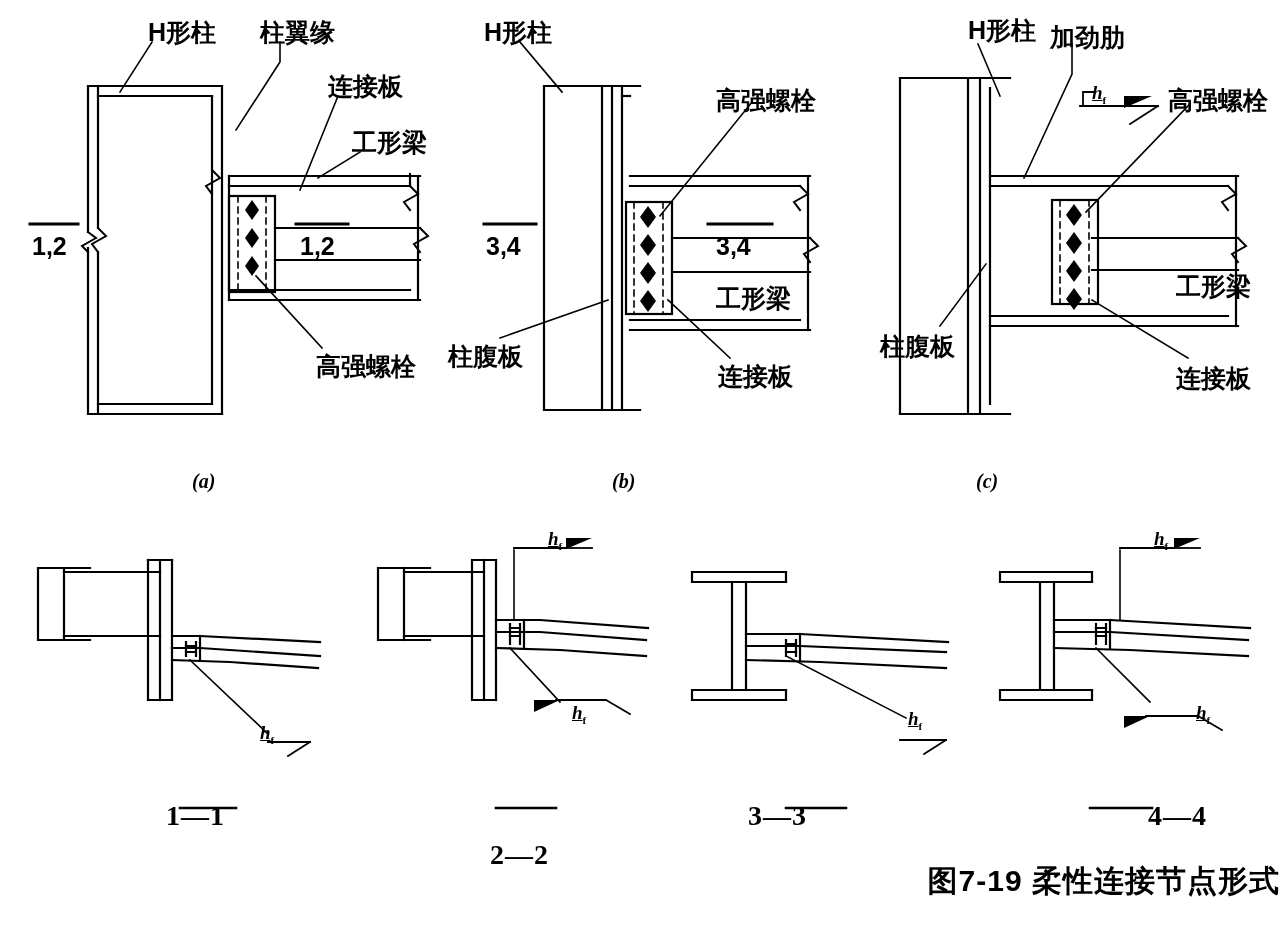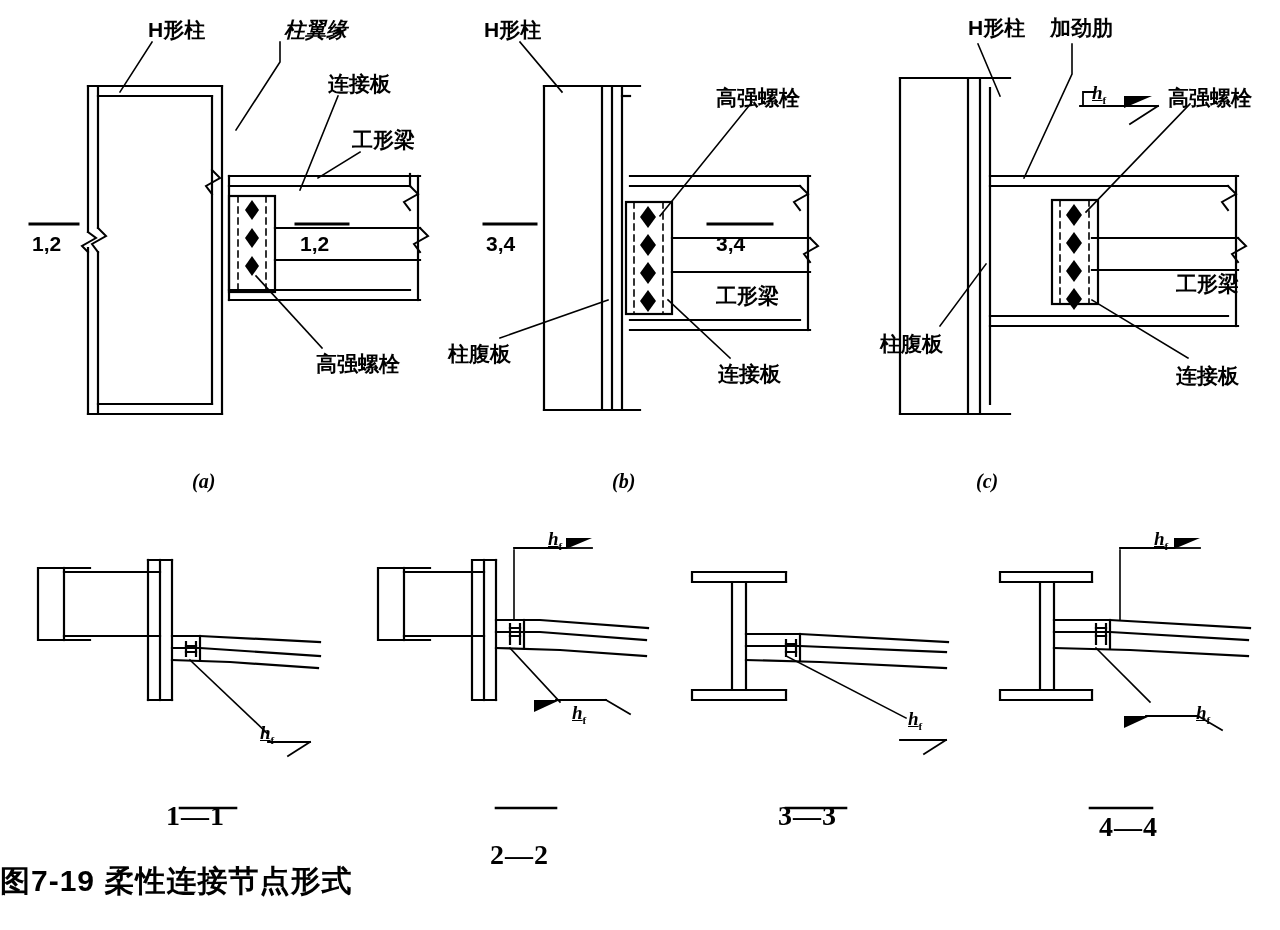--- a/index.html
+++ b/index.html
@@ -10,21 +10,21 @@
     color:#000;
     position:relative;
     overflow:hidden;
   }
   #sheet{position:absolute;left:0;top:0;width:1280px;height:930px;}
   svg.draw{position:absolute;left:0;top:0;width:1280px;height:930px;}
   .lbl{
     position:absolute;
     font-family:"Liberation Sans", sans-serif;
     font-weight:700;
-    font-size:21px;
+    font-size:25px;
     line-height:1.15;
     white-space:nowrap;
     color:#000;
   }
   .panel-letter{
     position:absolute;
     font-family:"Liberation Serif", serif;
     font-style:italic;
     font-weight:700;
     font-size:20px;
@@ -41,21 +41,21 @@
     font-family:"Liberation Serif", serif;
     font-style:italic;
     font-weight:700;
     font-size:19px;
     text-decoration:underline;
   }
   .hf sub{font-size:11px;font-style:normal;}
   .caption{
     position:absolute;
     left:0;top:861px;width:1280px;
-    text-align:left;
+    text-align:right;
     font-family:"Liberation Sans", sans-serif;
     font-weight:700;
     font-size:30px;
     letter-spacing:1px;
   }
 </style>
 </head>
 <body>
 
 <div id="sheet">
@@ -279,53 +279,53 @@
         <path d="M1146,716 L1198,716" stroke-width="1.8"></path>
         <path d="M1198,716 L1222,730" stroke-width="1.8"></path>
         <polygon points="1124,716 1150,716 1124,728" fill="#000" stroke="none"></polygon>
         <path d="M1090,808 L1152,808" stroke-width="2.6"></path>
       </g>
 
     </g>
   </svg>
 
   <div class="lbl" style="left:148px;top:18px;">H形柱</div>
-  <div class="lbl" style="left:284px;top:18px;font-style:italic;">柱翼缘</div>
+  <div class="lbl" style="left:260px;top:18px;">柱翼缘</div>
   <div class="lbl" style="left:328px;top:72px;">连接板</div>
   <div class="lbl" style="left:352px;top:128px;">工形梁</div>
   <div class="lbl" style="left:316px;top:352px;">高强螺栓</div>
   <div class="lbl" style="left:32px;top:232px;">1,2</div>
   <div class="lbl" style="left:300px;top:232px;">1,2</div>
   <div class="panel-letter" style="left:192px;top:470px;">(a)</div>
 
   <div class="lbl" style="left:484px;top:18px;">H形柱</div>
   <div class="lbl" style="left:716px;top:86px;">高强螺栓</div>
   <div class="lbl" style="left:716px;top:284px;">工形梁</div>
   <div class="lbl" style="left:448px;top:342px;">柱腹板</div>
   <div class="lbl" style="left:718px;top:362px;">连接板</div>
   <div class="lbl" style="left:486px;top:232px;">3,4</div>
   <div class="lbl" style="left:716px;top:232px;">3,4</div>
   <div class="panel-letter" style="left:612px;top:470px;">(b)</div>
 
   <div class="lbl" style="left:968px;top:16px;">H形柱</div>
-  <div class="lbl" style="left:1050px;top:16px;">加劲肋</div>
+  <div class="lbl" style="left:1050px;top:23px;">加劲肋</div>
   <div class="lbl" style="left:1168px;top:86px;">高强螺栓</div>
   <div class="lbl" style="left:880px;top:332px;">柱腹板</div>
   <div class="lbl" style="left:1176px;top:272px;">工形梁</div>
   <div class="lbl" style="left:1176px;top:364px;">连接板</div>
   <div class="hf" style="left:1092px;top:82px;"><span>h</span><sub>f</sub></div>
   <div class="panel-letter" style="left:976px;top:470px;">(c)</div>
 
   <div class="hf" style="left:260px;top:722px;"><span>h</span><sub>f</sub></div>
   <div class="hf" style="left:548px;top:528px;"><span>h</span><sub>f</sub></div>
   <div class="hf" style="left:572px;top:702px;"><span>h</span><sub>f</sub></div>
   <div class="hf" style="left:908px;top:708px;"><span>h</span><sub>f</sub></div>
   <div class="hf" style="left:1154px;top:528px;"><span>h</span><sub>f</sub></div>
   <div class="hf" style="left:1196px;top:702px;"><span>h</span><sub>f</sub></div>
 
   <div class="section-tag" style="left:166px;top:800px;">1—1</div>
   <div class="section-tag" style="left:490px;top:800px;margin-top:39px;">2—2</div>
-  <div class="section-tag" style="left:778px;top:800px;">3—3</div>
-  <div class="section-tag" style="left:1099px;top:800px;margin-top:11px;">4—4</div>
+  <div class="section-tag" style="left:748px;top:800px;">3—3</div>
+  <div class="section-tag" style="left:1148px;top:800px;">4—4</div>
 
   <div class="caption">图7-19  柔性连接节点形式</div>
 
 </div>
 
 </body></html>

